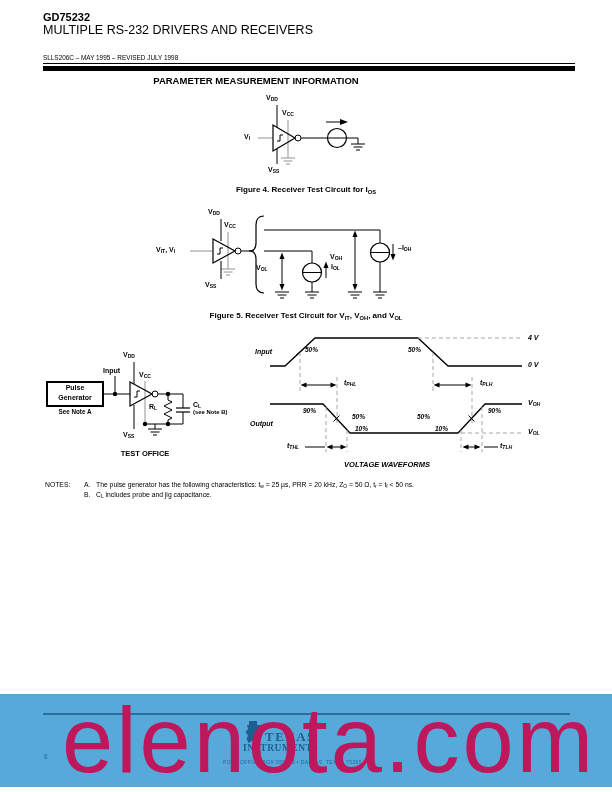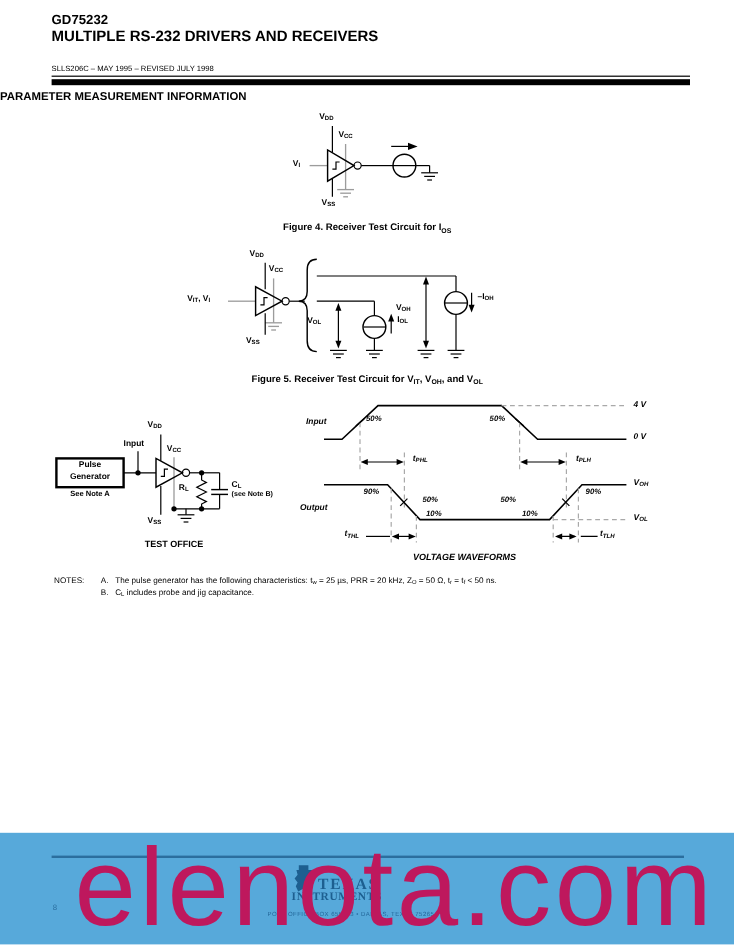--- a/index.html
+++ b/index.html
@@ -5,25 +5,25 @@
   html,body { margin:0; padding:0; background:#ffffff; }
   .page { position:relative; width:612px; height:792px; background:#fff; overflow:hidden;
           font-family:"Liberation Sans", sans-serif; color:#000; }
   .abs { position:absolute; }
   .lbl { position:absolute; font-size:7px; font-weight:bold; white-space:nowrap; line-height:1; }
   .lbl sub, .cap sub, .note sub { font-size:72%; line-height:0; vertical-align:baseline; position:relative; top:0.28em; }
   .small { font-size:6.3px; }
   .note { position:absolute; font-size:6.8px; font-weight:normal; white-space:nowrap; line-height:1.2; }
   .cap { position:absolute; left:0; width:612px; text-align:center; font-size:8px; font-weight:bold; }
   .hdr-part { position:absolute; left:43px; top:11px; font-size:11px; font-weight:bold; }
-  .hdr-title { position:absolute; left:43px; top:23px; font-size:12.5px; font-weight:bold; }
+  .hdr-title { position:absolute; left:43px; top:23px; font-size:12.5px; font-weight:normal; }
   .hdr-doc { position:absolute; left:43px; top:54px; font-size:6.4px; }
   .rule-thin { position:absolute; left:43px; top:63px; width:532px; height:1px; background:#000; }
   .rule-thick { position:absolute; left:43px; top:66px; width:532px; height:5px; background:#000; }
-  .section-title { position:absolute; left:0; top:75px; width:512px; font-size:9.5px; font-weight:bold; }
+  .section-title { position:absolute; left:0; top:75px; width:512px; text-align:center; font-size:9.5px; font-weight:bold; }
   svg { position:absolute; left:0; top:0; overflow:visible; }
   .wf { fill:none; stroke:#000; stroke-width:1.3; }
   .ln { stroke:#000; stroke-width:1; fill:none; }
   .ln2 { stroke:#000; stroke-width:1.2; fill:none; }
   .gray { stroke:#9c9c9c; stroke-width:1.1; fill:none; }
   .dash { stroke:#a9a9a9; stroke-width:1; fill:none; stroke-dasharray:4 3; }
   .tick { stroke:#000; stroke-width:1; }
   .fill { fill:#000; stroke:none; }
   .banner { position:absolute; left:0; top:694px; width:612px; height:93px; background:#57a9da; }
   .banner-rule { position:absolute; left:43px; top:19px; width:527px; height:2px; background:#2b6e9e; }

